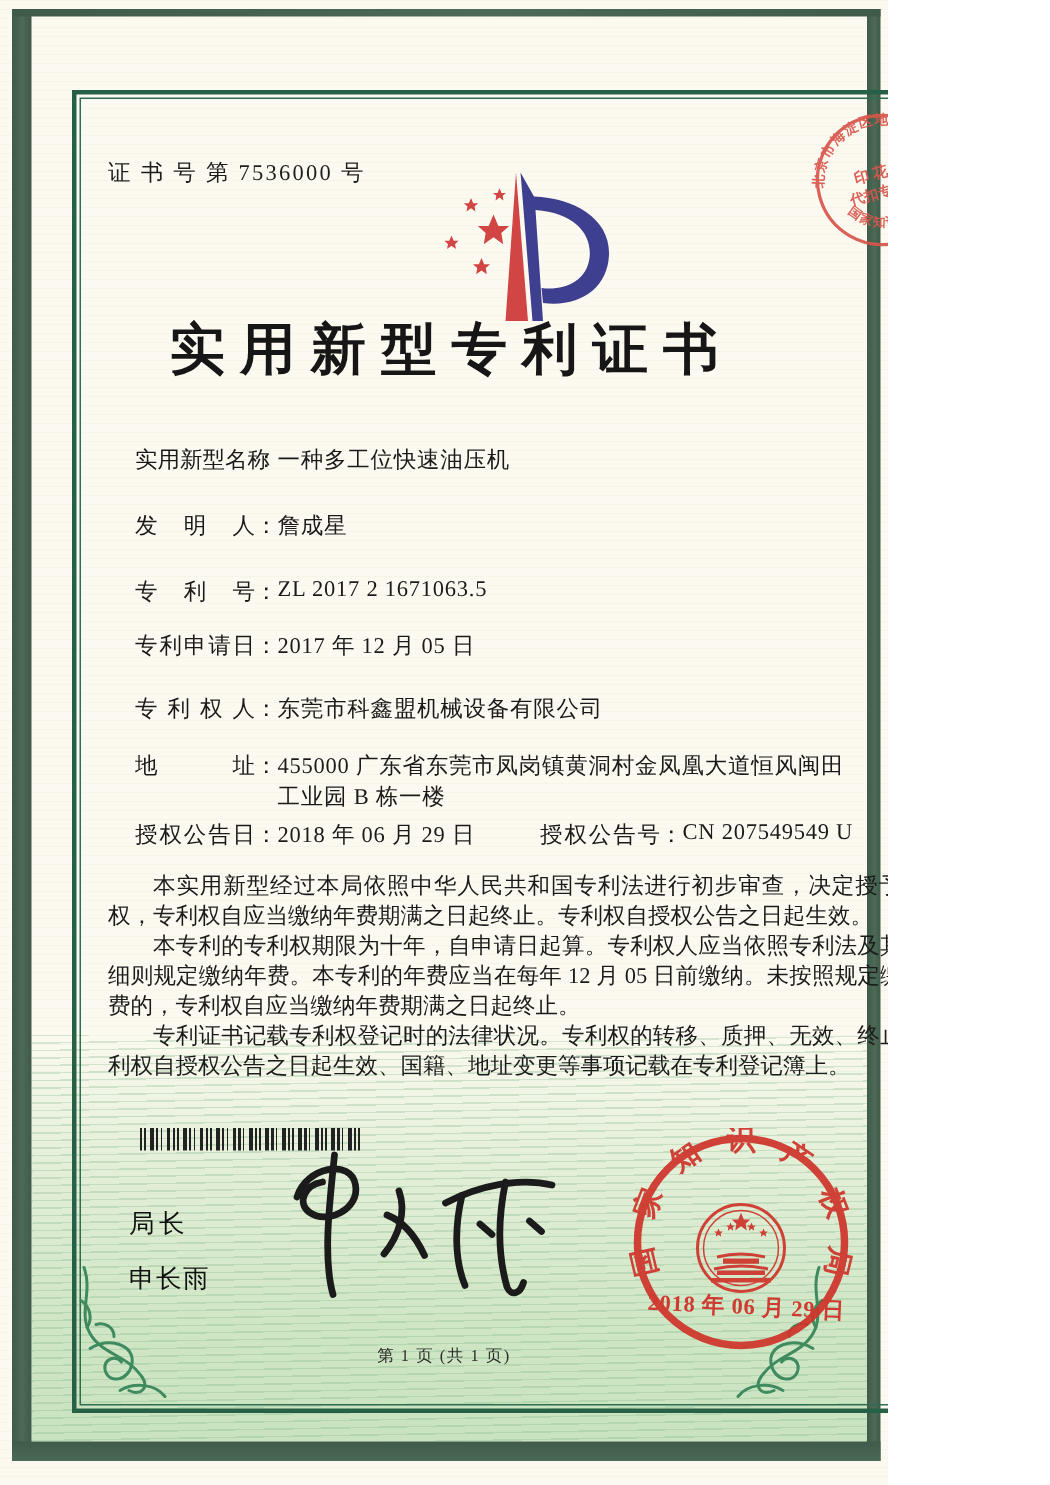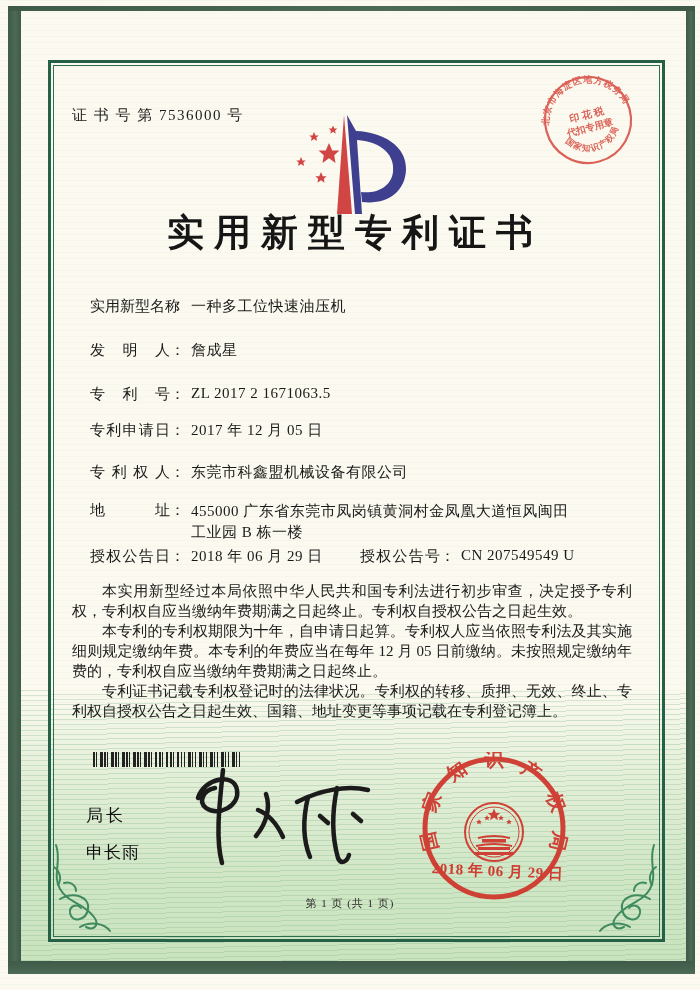--- a/index.html
+++ b/index.html
@@ -1,17 +1,17 @@
 <!DOCTYPE html>
 <html><head>
 <meta charset="utf-8">
 <style>
   html,body{margin:0;padding:0;}
   .page{
-    position:relative; width:700px; height:990px;
+    position:relative; width:592px; height:990px;
     background:#fcfaf0; overflow:hidden;
     font-family:"Liberation Serif","DejaVu Serif",serif;
     color:#1a1a1a;
   }
   
   .texture{
     position:absolute; inset:0; z-index:0; pointer-events:none;
     background:repeating-linear-gradient(180deg, rgba(185,210,185,0.10) 0 1px, rgba(0,0,0,0) 1px 6px);
   }
   
@@ -44,21 +44,21 @@
   .title{
     position:absolute; left:0; right:0; top:208px; text-align:center;
     font-size:37px; font-weight:bold; letter-spacing:10px; text-indent:10px; color:#161616;
   }
   .field-row{position:absolute; left:90px; font-size:15px; white-space:nowrap;}
   .field-label{
     display:inline-block; width:80px; text-align:justify; text-align-last:justify;
     vertical-align:top;
   }
   .field-colon{display:inline-block; vertical-align:top;}
-  .field-value{display:inline-block; margin-left:6px; vertical-align:top; letter-spacing:0.5px;}
+  .field-value{display:inline-block; vertical-align:top; letter-spacing:0.5px;}
   .field-value.wrap{white-space:normal; width:392px; line-height:21px;}
   .row-1{top:297px}.row-2{top:341px}.row-3{top:385px}.row-4{top:421px}
   .row-5{top:463px}.row-6{top:501px}.row-7{top:547px}
   .row-grant{left:360px; top:547px;}
   .body-text{
     position:absolute; left:72px; top:581px; width:560px;
     font-size:15px; line-height:20px; color:#1b1b1b; text-align:justify;
   }
   .body-text p{margin:0; text-indent:2em;}
   .barcode{

